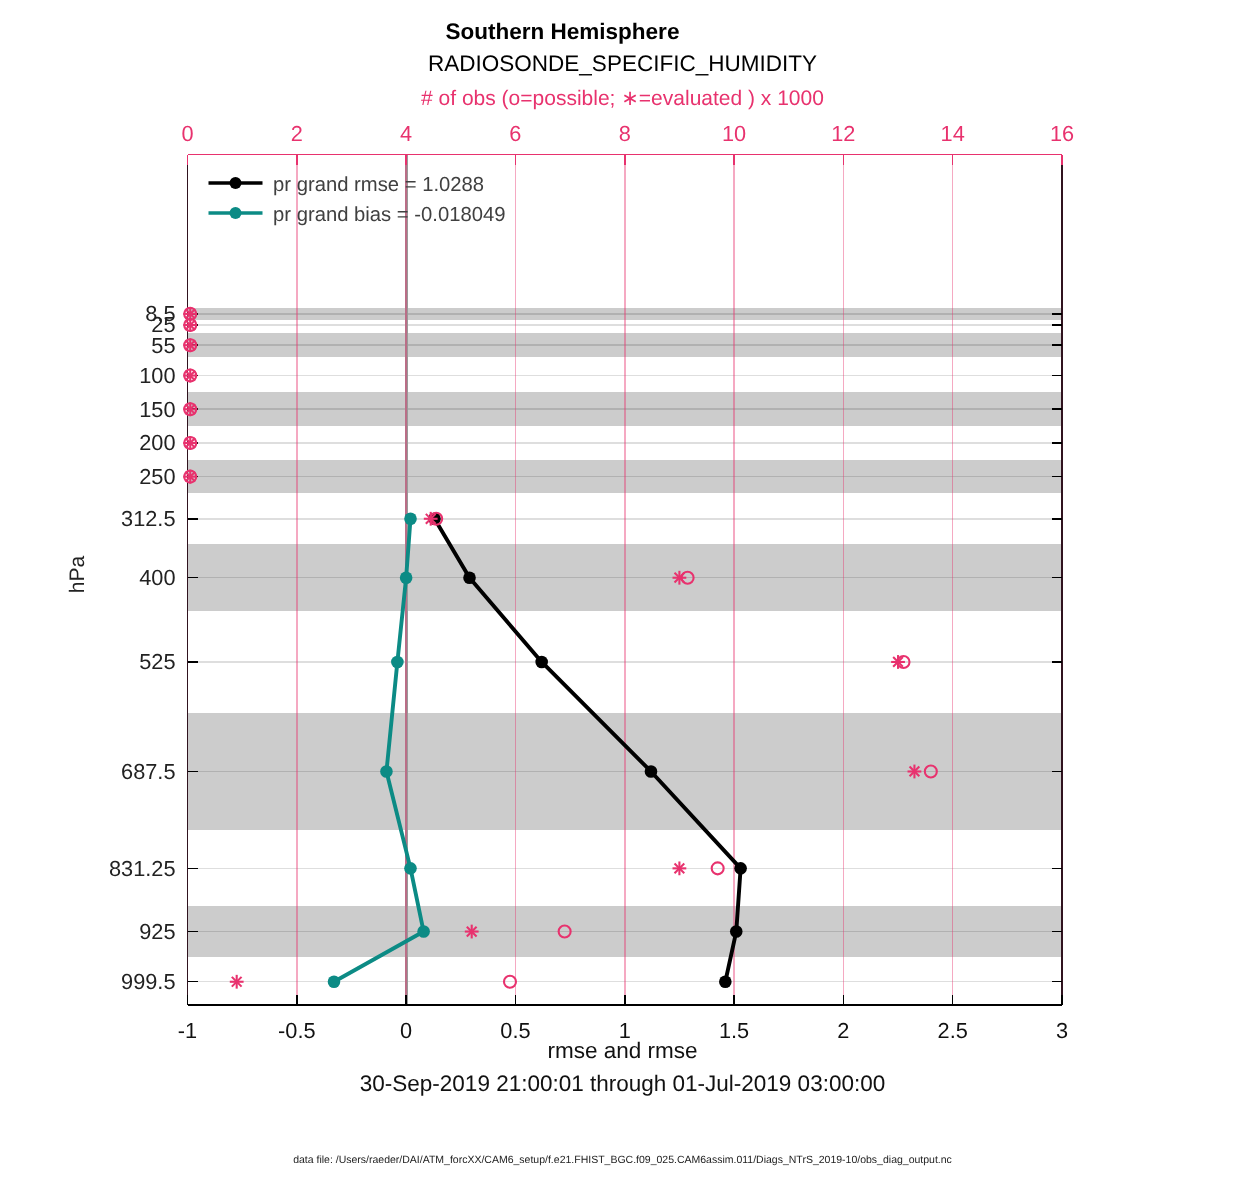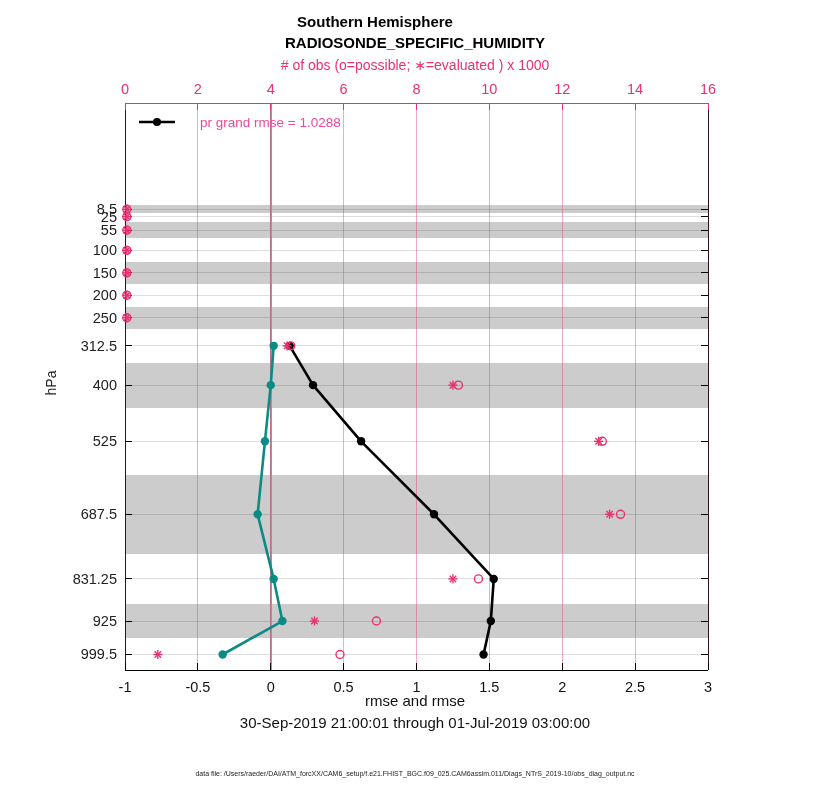--- a/index.html
+++ b/index.html
@@ -1,25 +1,25 @@
 <!DOCTYPE html>
 <html><head>
 <meta charset="utf-8">
 <style>
   html,body{margin:0;padding:0;background:#fff;}
   #fig{position:relative;width:830px;height:800px;background:#ffffff;
        font-family:"Liberation Sans", sans-serif;overflow:hidden;}
   #chart-svg{position:absolute;left:0;top:0;}
   .abs{position:absolute;}
   .title1{left:0;top:13px;width:750px;text-align:center;font-size:15px;font-weight:bold;color:#000;}
-  .title2{left:0;top:34px;width:830px;text-align:center;font-size:15px;font-weight:bold;color:#000;}
+  .title2{left:0;top:34px;width:830px;text-align:center;font-size:15px;font-weight:normal;color:#000;}
   .obslabel{left:0;top:57px;width:830px;text-align:center;font-size:14px;color:#e8326e;}
   .legend{left:138px;top:114px;display:flex;flex-direction:column;gap:4px;}
   .legend-row{display:flex;align-items:center;gap:6px;height:16px;}
-  .legend-text{font-size:13.5px;color:#ec4899;white-space:nowrap;margin-left:18px;}
+  .legend-text{font-size:13.5px;color:#404040;white-space:nowrap;}
   .ylab{left:36px;top:375px;width:30px;text-align:center;font-size:14px;color:#222;
         transform:rotate(-90deg);transform-origin:center;}
   .xlab{left:0;top:692px;width:830px;text-align:center;font-size:15px;color:#111;}
   .daterange{left:0;top:714px;width:830px;text-align:center;font-size:15px;color:#111;}
   .datafile{left:0;top:770px;width:830px;text-align:center;font-size:7px;color:#222;}
 </style>
 </head>
 <body>
 
 <div id="fig">
@@ -246,19 +246,26 @@
   <div class="abs obslabel"># of obs (o=possible; ∗=evaluated ) x 1000</div>
 
   <div class="abs legend">
     <div class="legend-row">
       <svg width="38" height="10">
         <line x1="1" y1="5" x2="37" y2="5" stroke="#000" stroke-width="2.4"></line>
         <circle cx="19" cy="5" r="4" fill="#000"></circle>
       </svg>
       <span class="legend-text">pr grand rmse = 1.0288</span>
     </div>
+    <div class="legend-row">
+      <svg width="38" height="10">
+        <line x1="1" y1="5" x2="37" y2="5" stroke="#0c8b85" stroke-width="2.4"></line>
+        <circle cx="19" cy="5" r="4" fill="#0c8b85"></circle>
+      </svg>
+      <span class="legend-text">pr grand bias = -0.018049</span>
+    </div>
   </div>
 
   <div class="abs ylab">hPa</div>
   <div class="abs xlab">rmse and rmse</div>
   <div class="abs daterange">30-Sep-2019 21:00:01 through 01-Jul-2019 03:00:00</div>
   <div class="abs datafile">data file: /Users/raeder/DAI/ATM_forcXX/CAM6_setup/f.e21.FHIST_BGC.f09_025.CAM6assim.011/Diags_NTrS_2019-10/obs_diag_output.nc</div>
 </div>
 
 </body></html>

